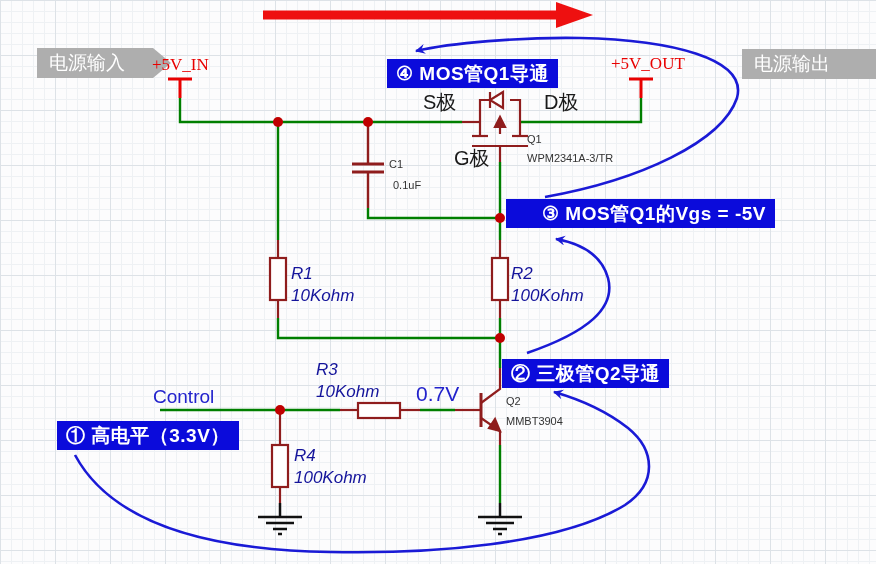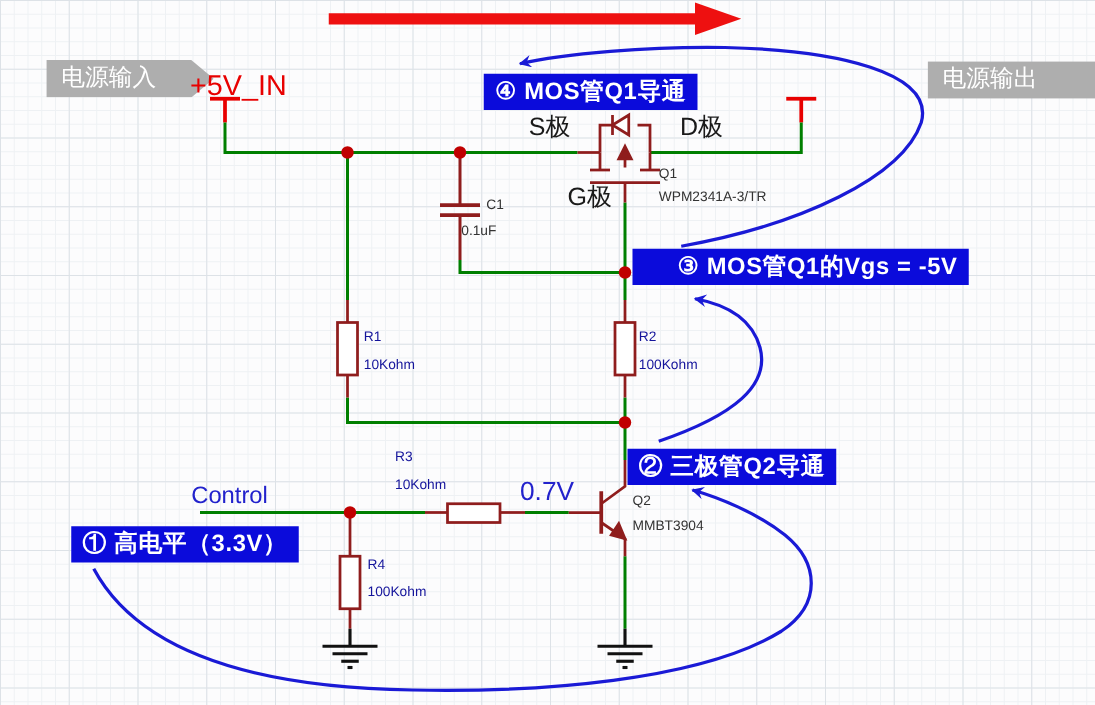--- a/index.html
+++ b/index.html
@@ -10,25 +10,25 @@
     background-image:
       linear-gradient(#dde2e7 1px, transparent 1px),
       linear-gradient(90deg,#dde2e7 1px, transparent 1px),
       linear-gradient(#eef1f4 1px, transparent 1px),
       linear-gradient(90deg,#eef1f4 1px, transparent 1px);
     background-size:55px 55px,55px 55px,11px 11px,11px 11px;
     font-family:"Liberation Sans", sans-serif;
   }
   #wires{position:absolute;left:0;top:0;}
   .lbl{position:absolute;white-space:nowrap;line-height:1.05;}
-  .net{font-family:Liberation Sans, sans-serif;font-size:23px;color:#e80000;}
+  .net{font-family:Liberation Serif, serif;font-size:17px;color:#e80000;}
   .net-blue{font-family:Liberation Sans, sans-serif;font-size:19px;color:#2222cc;}
   .volt{font-size:21px;color:#2222cc;}
   .pin{font-size:20px;color:#1a1a1a;}
-  .ref-navy{font-size:11px;color:#14149b;}
+  .ref-navy{font-size:17px;color:#14149b;font-style:italic;}
   .ref-dark{font-size:11px;color:#333333;}
   .badge{
     position:absolute;background:#0b0bdb;color:#ffffff;
     font-size:19px;font-weight:bold;line-height:29px;height:29px;
     padding:0 9px;white-space:nowrap;letter-spacing:0.5px;
   }
   .banner{
     position:absolute;background:#aeaeae;color:#ffffff;
     font-size:19px;line-height:30px;height:30px;padding:0 22px 0 12px;
     white-space:nowrap;
@@ -157,35 +157,36 @@
                C601 253, 578 243, 556 239" marker-end="url(#bluehead)"></path>
       <path d="M545 197 C640 180, 722 142, 737 98
                C748 58, 670 40, 580 38 C520 37, 450 43, 416 51" marker-end="url(#bluehead)"></path>
     </g>
   </svg>
 
   <div class="banner" style="left:37px;top:48px;width:100px;">电源输入</div>
   <div class="banner" style="left:742px;top:49px;width:120px;">电源输出</div>
 
   <div class="lbl net" style="left:152px;top:56px;">+5V_IN</div>
+  <div class="lbl net" style="left:611px;top:55px;">+5V_OUT</div>
   <div class="lbl net-blue" style="left:153px;top:387px;">Control</div>
   <div class="lbl volt" style="left:416px;top:383px;">0.7V</div>
 
   <div class="lbl pin" style="left:423px;top:92px;">S极</div>
   <div class="lbl pin" style="left:544px;top:92px;text-align:center;">D极</div>
   <div class="lbl pin" style="left:454px;top:148px;">G极</div>
 
   <div class="lbl ref-dark" style="left:527px;top:134px;">Q1</div>
   <div class="lbl ref-dark" style="left:527px;top:153px;">WPM2341A-3/TR</div>
 
   <div class="lbl ref-dark" style="left:506px;top:396px;">Q2</div>
   <div class="lbl ref-dark" style="left:506px;top:416px;">MMBT3904</div>
 
   <div class="lbl ref-dark" style="left:389px;top:159px;">C1</div>
-  <div class="lbl ref-dark" style="left:369px;top:180px;text-align:right;">0.1uF</div>
+  <div class="lbl ref-dark" style="left:393px;top:180px;text-align:right;">0.1uF</div>
 
   <div class="lbl ref-navy" style="left:291px;top:265px;">R1</div>
   <div class="lbl ref-navy" style="left:291px;top:287px;">10Kohm</div>
 
   <div class="lbl ref-navy" style="left:511px;top:265px;">R2</div>
   <div class="lbl ref-navy" style="left:511px;top:287px;">100Kohm</div>
 
   <div class="lbl ref-navy" style="left:316px;top:361px;">R3</div>
   <div class="lbl ref-navy" style="left:316px;top:383px;">10Kohm</div>
 

